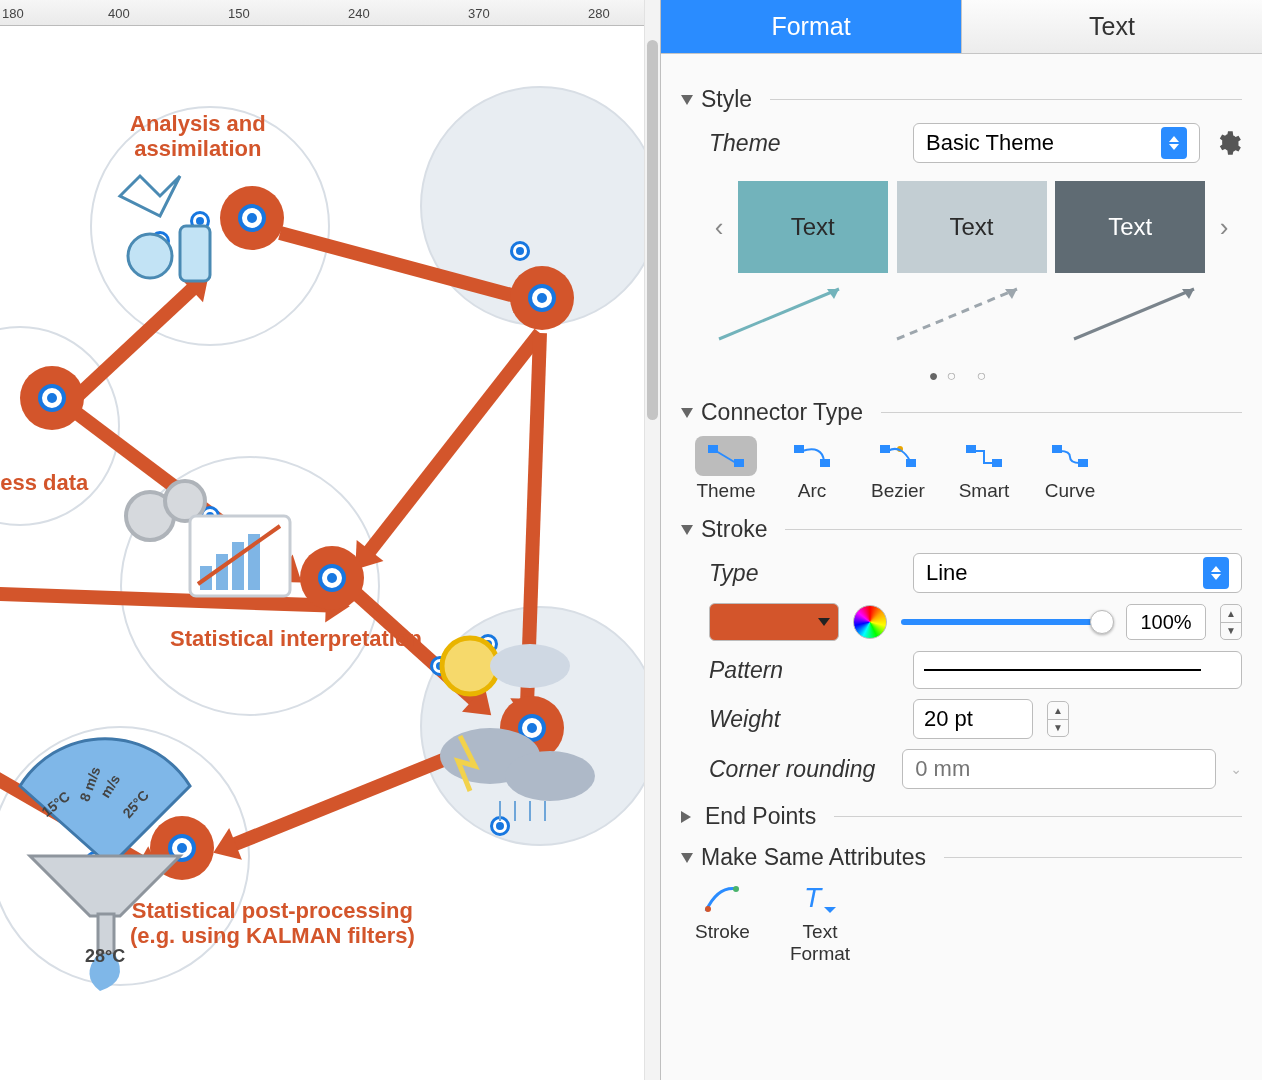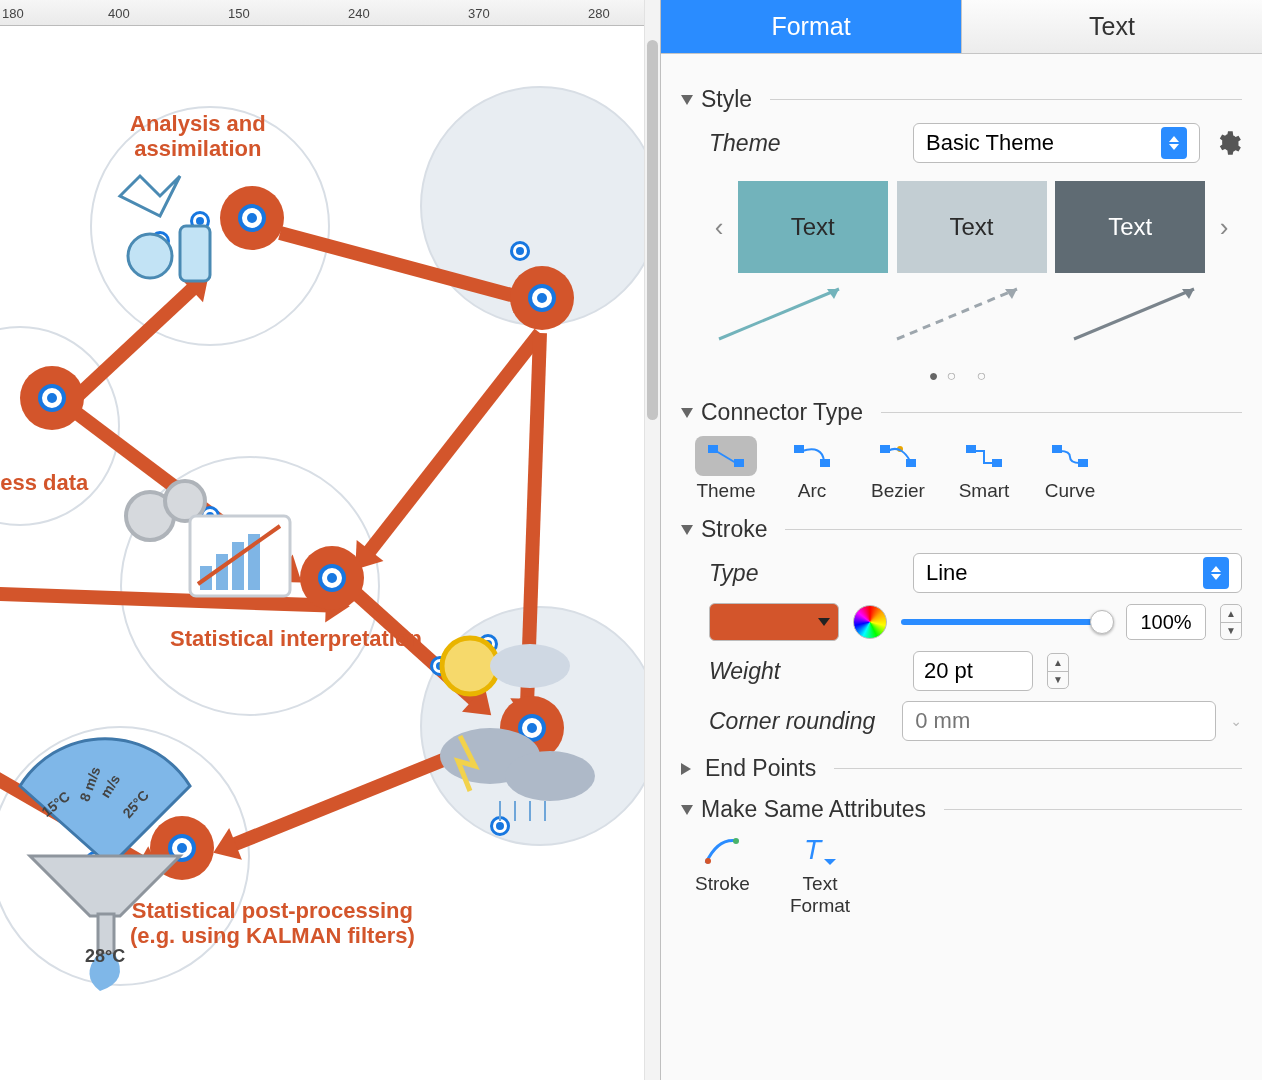--- a/index.html
+++ b/index.html
@@ -316,20 +316,27 @@
             <div class="slider-thumb"></div>
           </div>
       </div>
       <input class="pct-input" value="100%" style="">
       <div class="stepper-btns">
           <div>▲</div>
           <div>▼</div>
         </div>
     </div>
     <div class="row">
+      <div class="label">Pattern</div>
+      <div class="pattern-sel">
+        <div class="pattern-line"></div>
+        <span class="caret-box"><span class="caret-up"></span><span class="caret-down"></span></span>
+      </div>
+    </div>
+    <div class="row">
       <div class="label">Weight</div>
       <input class="weight-input" value="20 pt" style="">
       <div class="stepper-btns">
           <div>▲</div>
           <div>▼</div>
         </div>
     </div>
     <div class="row">
       <div class="label">Corner rounding</div>
       <input class="corner-input" placeholder="0 mm" style="">

